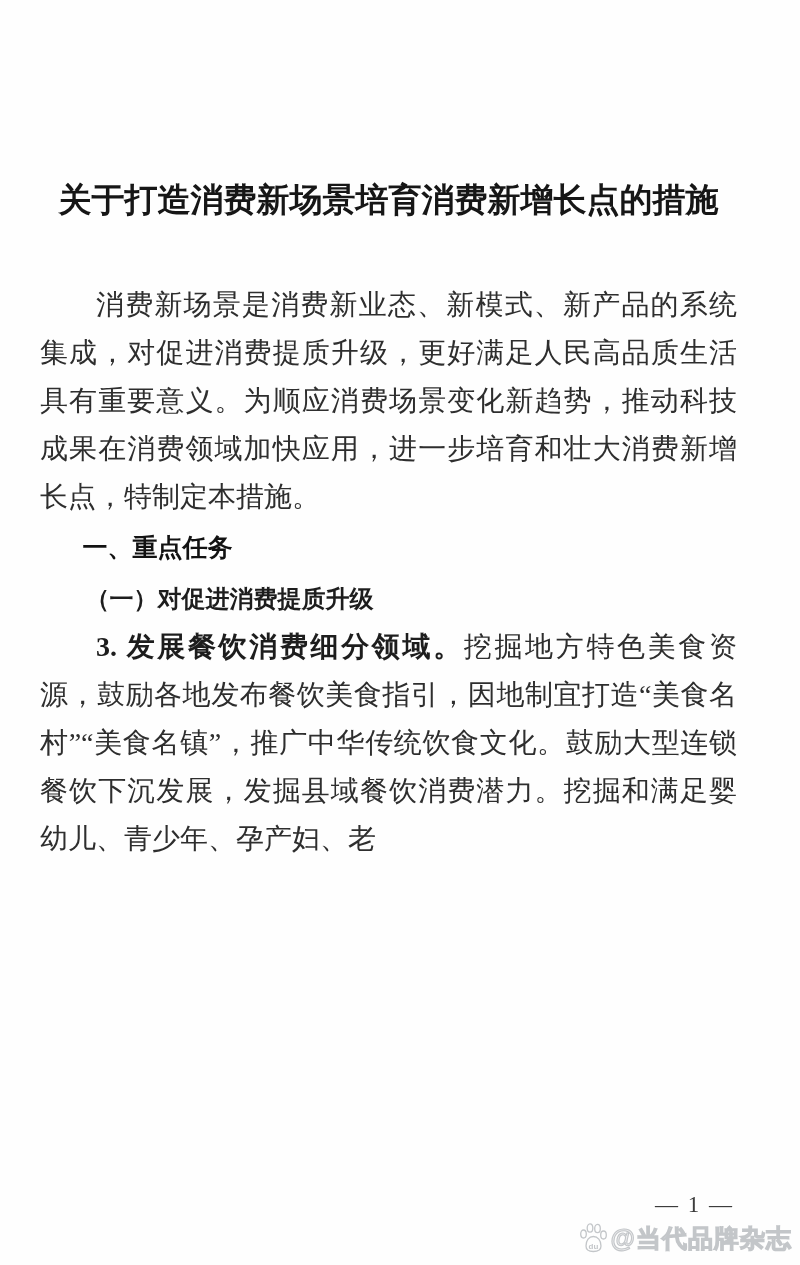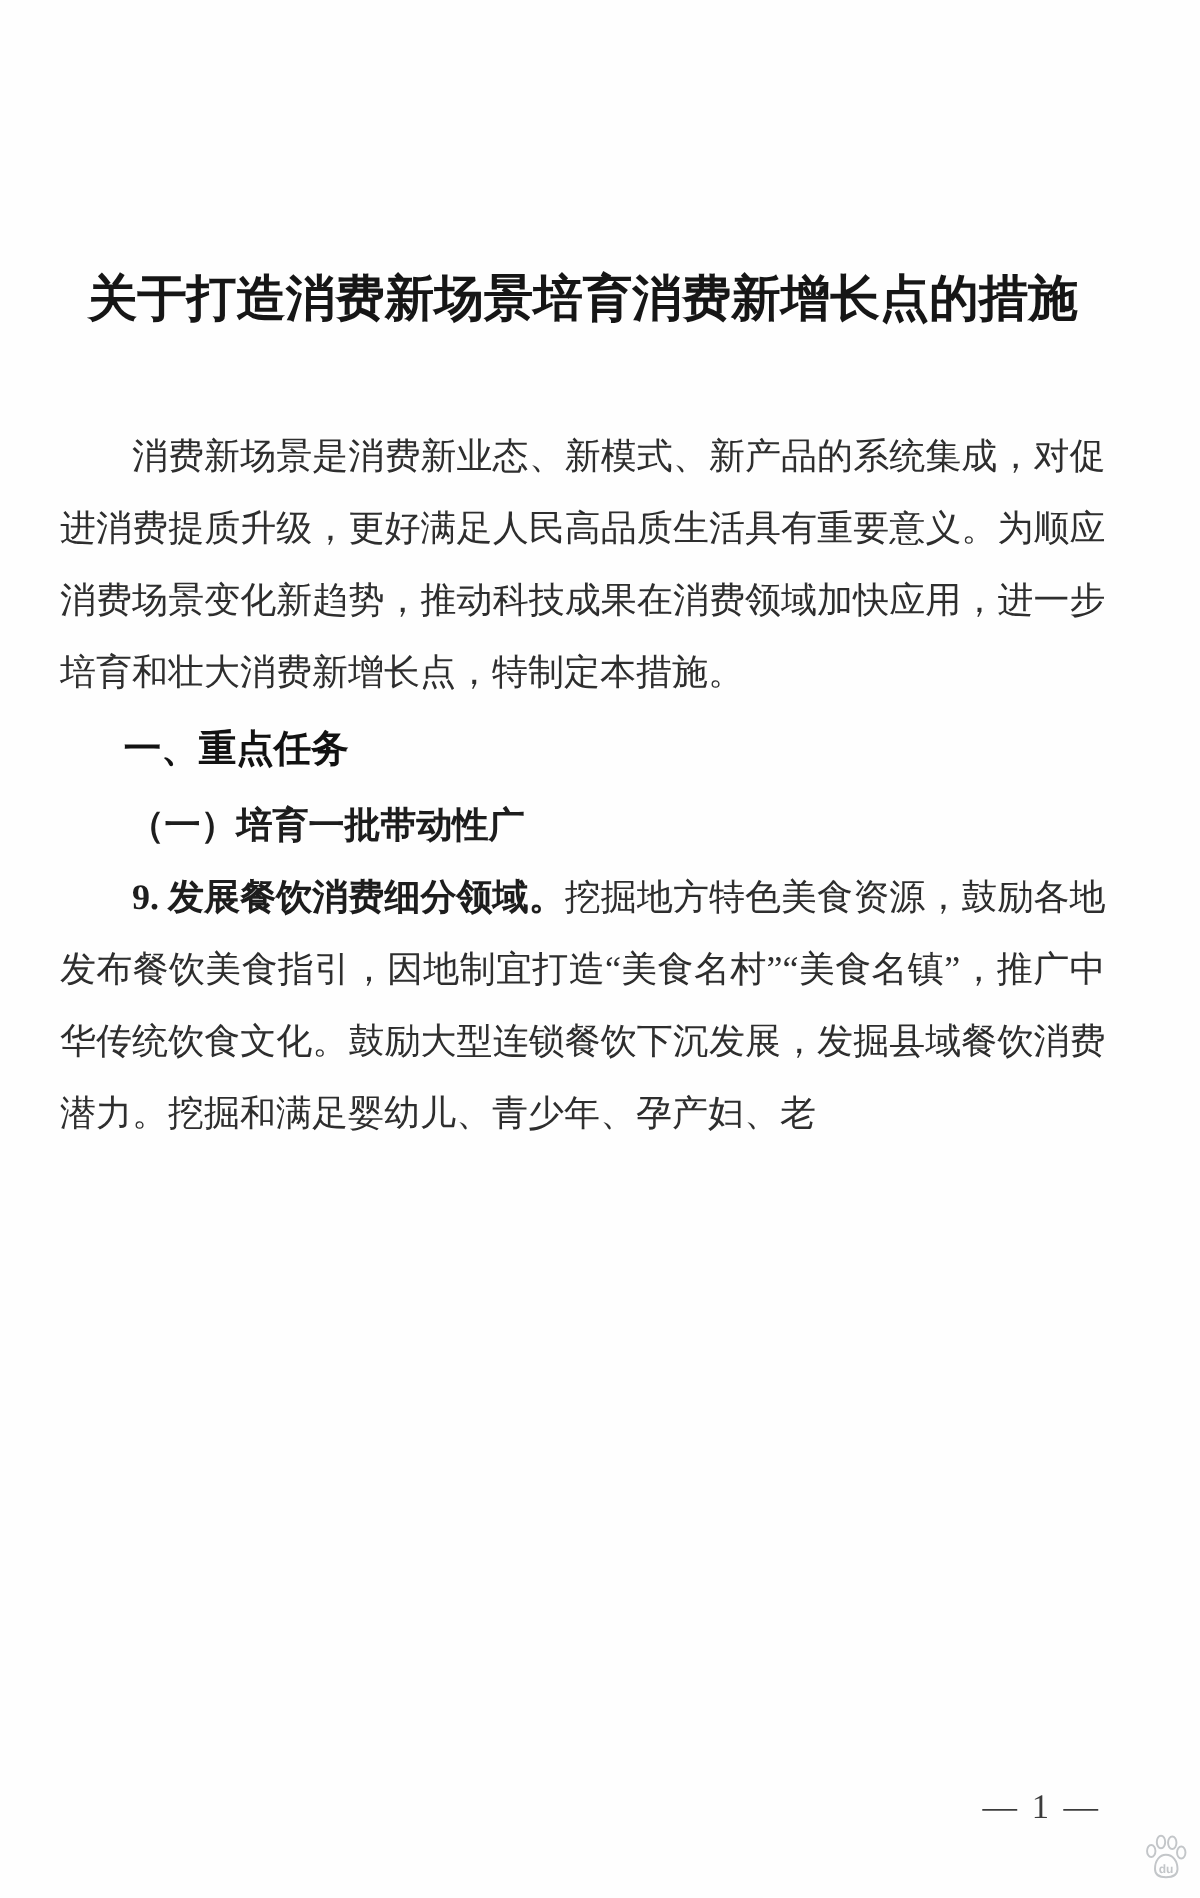--- a/index.html
+++ b/index.html
@@ -22,21 +22,21 @@
     margin: 178px 0 58px 0;
     text-align: center;
     font-size: 33px;
     line-height: 1.35;
     font-weight: 900;
     color: #161616;
     letter-spacing: 0px;
   }
   .para {
     margin: 0;
-    font-size: 24px;
+    font-size: 28px;
     line-height: 48px;
     text-align: justify;
     text-indent: 2em;
     color: #2e2e2e;
   }
   .h-major {
     margin: 2px 0 0 0;
     font-family: "Liberation Sans", "DejaVu Sans", sans-serif;
     font-size: 25px;
     line-height: 48px;
@@ -89,33 +89,34 @@
   <div class="content">
 
     <h1 class="doc-title">关于打造消费新场景培育消费新增长点的措施</h1>
 
     <p class="para">消费新场景是消费新业态、新模式、新产品的系统集成，对促进消费提质升级，更好满足人民高品质生活具有重要意义。为顺应消费场景变化新趋势，推动科技成果在消费领域加快应用，进一步培育和壮大消费新增长点，特制定本措施。</p>
 
     <h2 class="h-major">一、重点任务</h2>
 
 
 
-    <h3 class="h-sub">（一）培育一批带动性广</h3>
+    <h3 class="h-sub">（一）对促进消费提质升级</h3>
 
-    <p class="para"><span class="lead">9. 发展餐饮消费细分领域。</span><span>挖掘地方特色美食资源，鼓励各地发布餐饮美食指引，因地制宜打造“美食名村”“美食名镇”，推广中华传统饮食文化。鼓励大型连锁餐饮下沉发展，发掘县域餐饮消费潜力。挖掘和满足婴幼儿、青少年、孕产妇、老</span></p>
+    <p class="para"><span class="lead">3. 发展餐饮消费细分领域。</span><span>挖掘地方特色美食资源，鼓励各地发布餐饮美食指引，因地制宜打造“美食名村”“美食名镇”，推广中华传统饮食文化。鼓励大型连锁餐饮下沉发展，发掘县域餐饮消费潜力。挖掘和满足婴幼儿、青少年、孕产妇、老</span></p>
 
   </div>
 
   <div class="page-number">— 1 —</div>
 
   <div class="watermark">
     <span class="paw-icon">
       <svg width="30" height="32" viewBox="0 0 30 32" fill="none" xmlns="http://www.w3.org/2000/svg">
         <ellipse cx="5.5" cy="12" rx="2.8" ry="4" stroke="#c3c6c9" stroke-width="1.3"></ellipse>
         <ellipse cx="12" cy="6" rx="2.8" ry="4.2" stroke="#c3c6c9" stroke-width="1.3"></ellipse>
         <ellipse cx="19.5" cy="6.5" rx="2.8" ry="4.2" stroke="#c3c6c9" stroke-width="1.3"></ellipse>
         <ellipse cx="25.5" cy="13" rx="2.8" ry="4" stroke="#c3c6c9" stroke-width="1.3"></ellipse>
         <path d="M8 24 C8 18.5 11 14.5 15.3 14.5 C19.8 14.5 23 18.5 23 24 C23 27.5 20.5 29.5 15.3 29.5 C10.3 29.5 8 27.5 8 24 Z" stroke="#c3c6c9" stroke-width="1.3"></path>
         <text x="15.4" y="26.5" text-anchor="middle" font-size="8" font-family="Liberation Sans, DejaVu Sans, sans-serif" font-weight="700" fill="#c3c6c9" stroke="none">du</text>
       </svg>
     </span>
+    <span class="watermark-text">@当代品牌杂志</span>
   </div>
 </div>
 
 </body></html>

